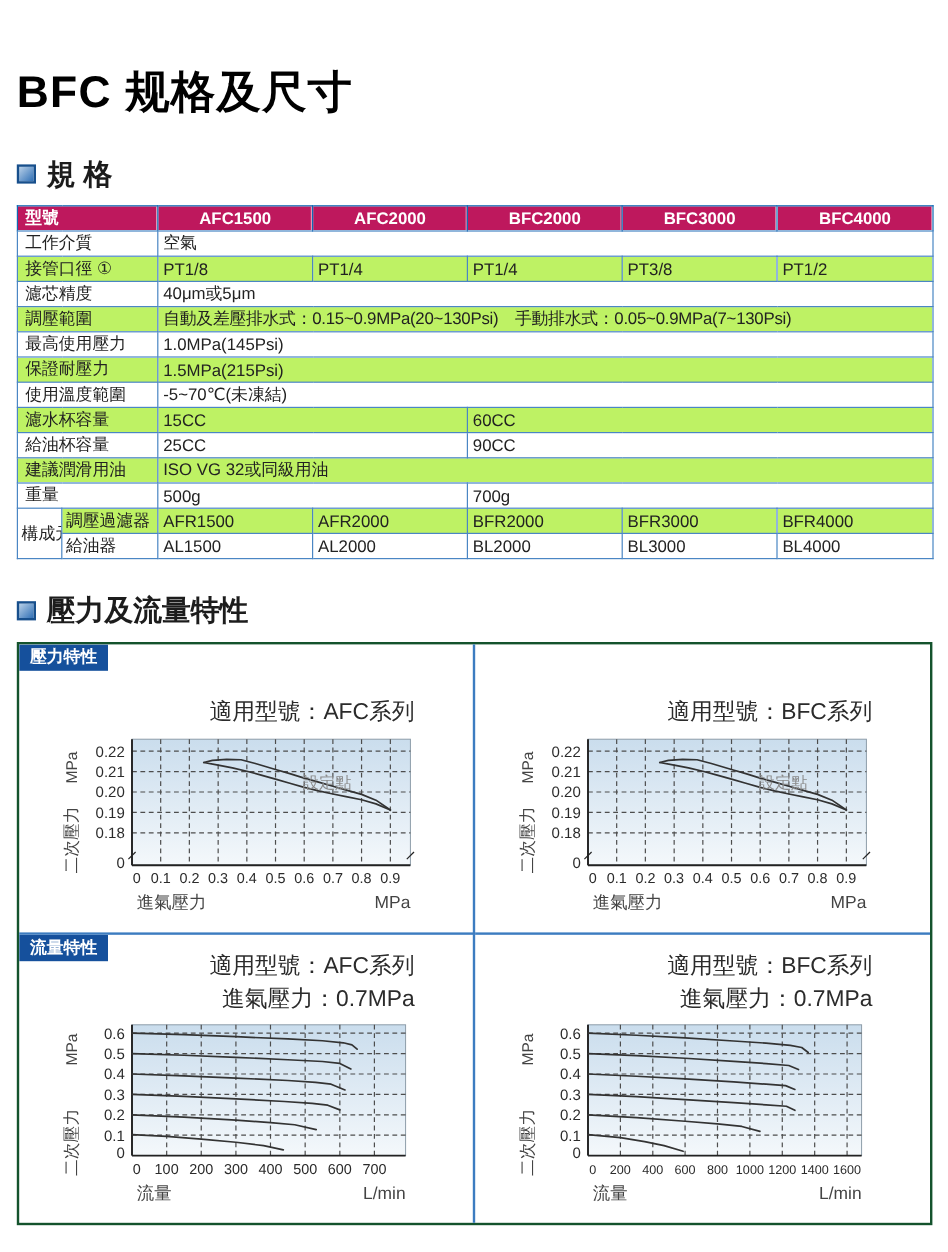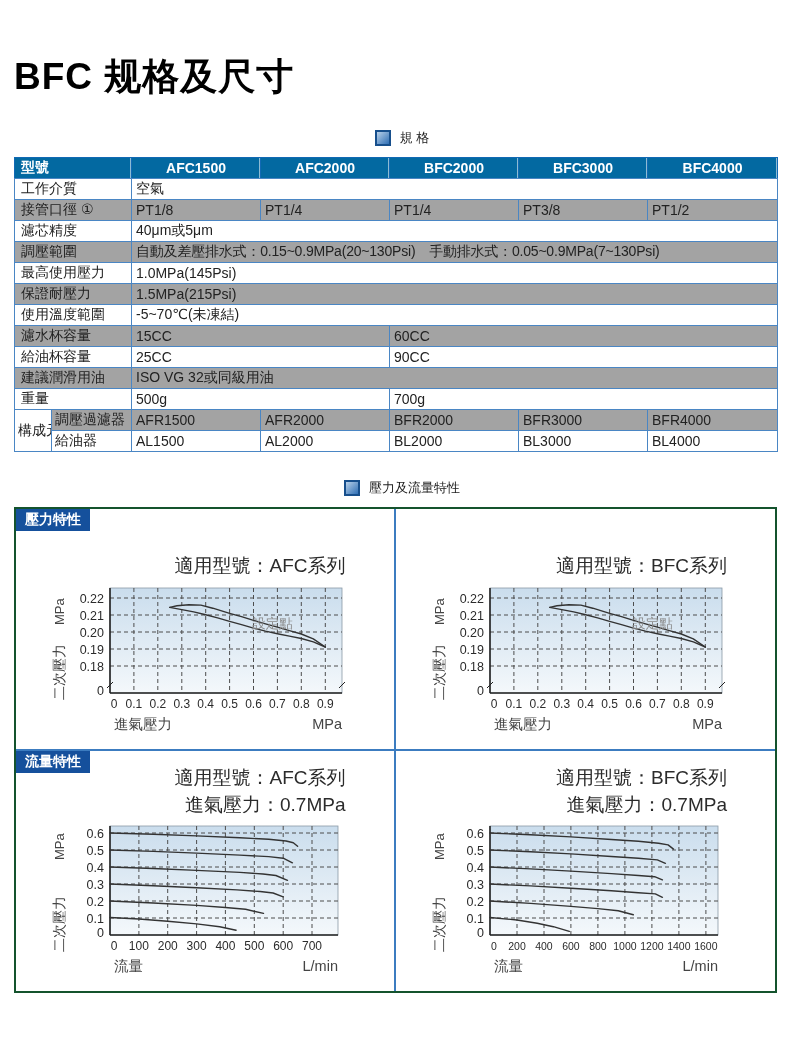--- a/index.html
+++ b/index.html
@@ -1,25 +1,25 @@
 <!DOCTYPE html>
 <html><head>
 <meta charset="utf-8">
 <style>
   html,body{margin:0;padding:0;background:#fff;}
   body{width:790px;height:1043px;font-family:"Liberation Sans","DejaVu Sans",sans-serif;color:#1a1a1a;position:relative;overflow:hidden;}
   .page{padding-top:52px;}
   h1.title{margin:0 0 0 14px;font-size:37px;font-weight:bold;letter-spacing:1px;color:#000;}
-  .sec{display:flex;align-items:center;gap:9px;margin:27px 0 10px 14px;font-size:13px;font-weight:normal;color:#1c1c1c;justify-content:center;}
+  .sec{display:flex;align-items:center;gap:9px;margin:27px 0 10px 14px;font-size:24px;font-weight:bold;color:#1c1c1c;}
   .bullet{width:12px;height:12px;background:linear-gradient(135deg,#b8d0e8,#2f6fb5);border:2px solid #174f8c;flex:0 0 auto;}
   table.spec{border-collapse:collapse;table-layout:fixed;width:763px;margin:2px 0 0 14px;font-size:14px;color:#222;}
   table.spec td,table.spec th{border:1px solid #4a86c4;height:20px;padding:0 4px;overflow:hidden;white-space:nowrap;font-weight:normal;}
-  table.spec th{background:#0369a1;color:#fff;font-weight:bold;border-color:#1169b4;border-bottom-color:#4a86c4;box-shadow:inset -1px 0 0 rgba(255,255,255,.55);margin-top:20px;}
+  table.spec th{background:#be185d;color:#fff;font-weight:bold;border-color:#1169b4;border-bottom-color:#4a86c4;box-shadow:inset -1px 0 0 rgba(255,255,255,.55);margin-top:20px;}
   .lbl{text-align:left !important;padding-left:6px !important;}
-  tr.alt td{background:#a3a3a3;}
+  tr.alt td{background:#bef264;}
   td.grp{background:#fff !important;word-break:break-all;line-height:1.2;padding:0 3px !important;}
   td.tight{font-size:14px;letter-spacing:-0.2px;}
   .footnote{margin:8px 0 0 15px;font-size:13px;color:#333;}
   .chartbox{width:759px;margin:4px 0 0 14px;border:2px solid #14532d;display:grid;grid-template-columns:1fr 1fr;background:#fff;}
   .panel{position:relative;height:240px;overflow:hidden;}
   .panel.tl,.panel.bl{border-right:2px solid #3c7cc0;}
   .panel.tl,.panel.tr{border-bottom:2px solid #3c7cc0;}
   .badge{position:absolute;top:0;left:0;background:#15509c;color:#fff;font-size:14px;font-weight:bold;padding:2px 9px;z-index:2;}
   .caps{text-align:right;padding-right:48px;font-size:19px;color:#2b2b2b;line-height:1.4;}
   .caps.one{margin-top:44px;}

